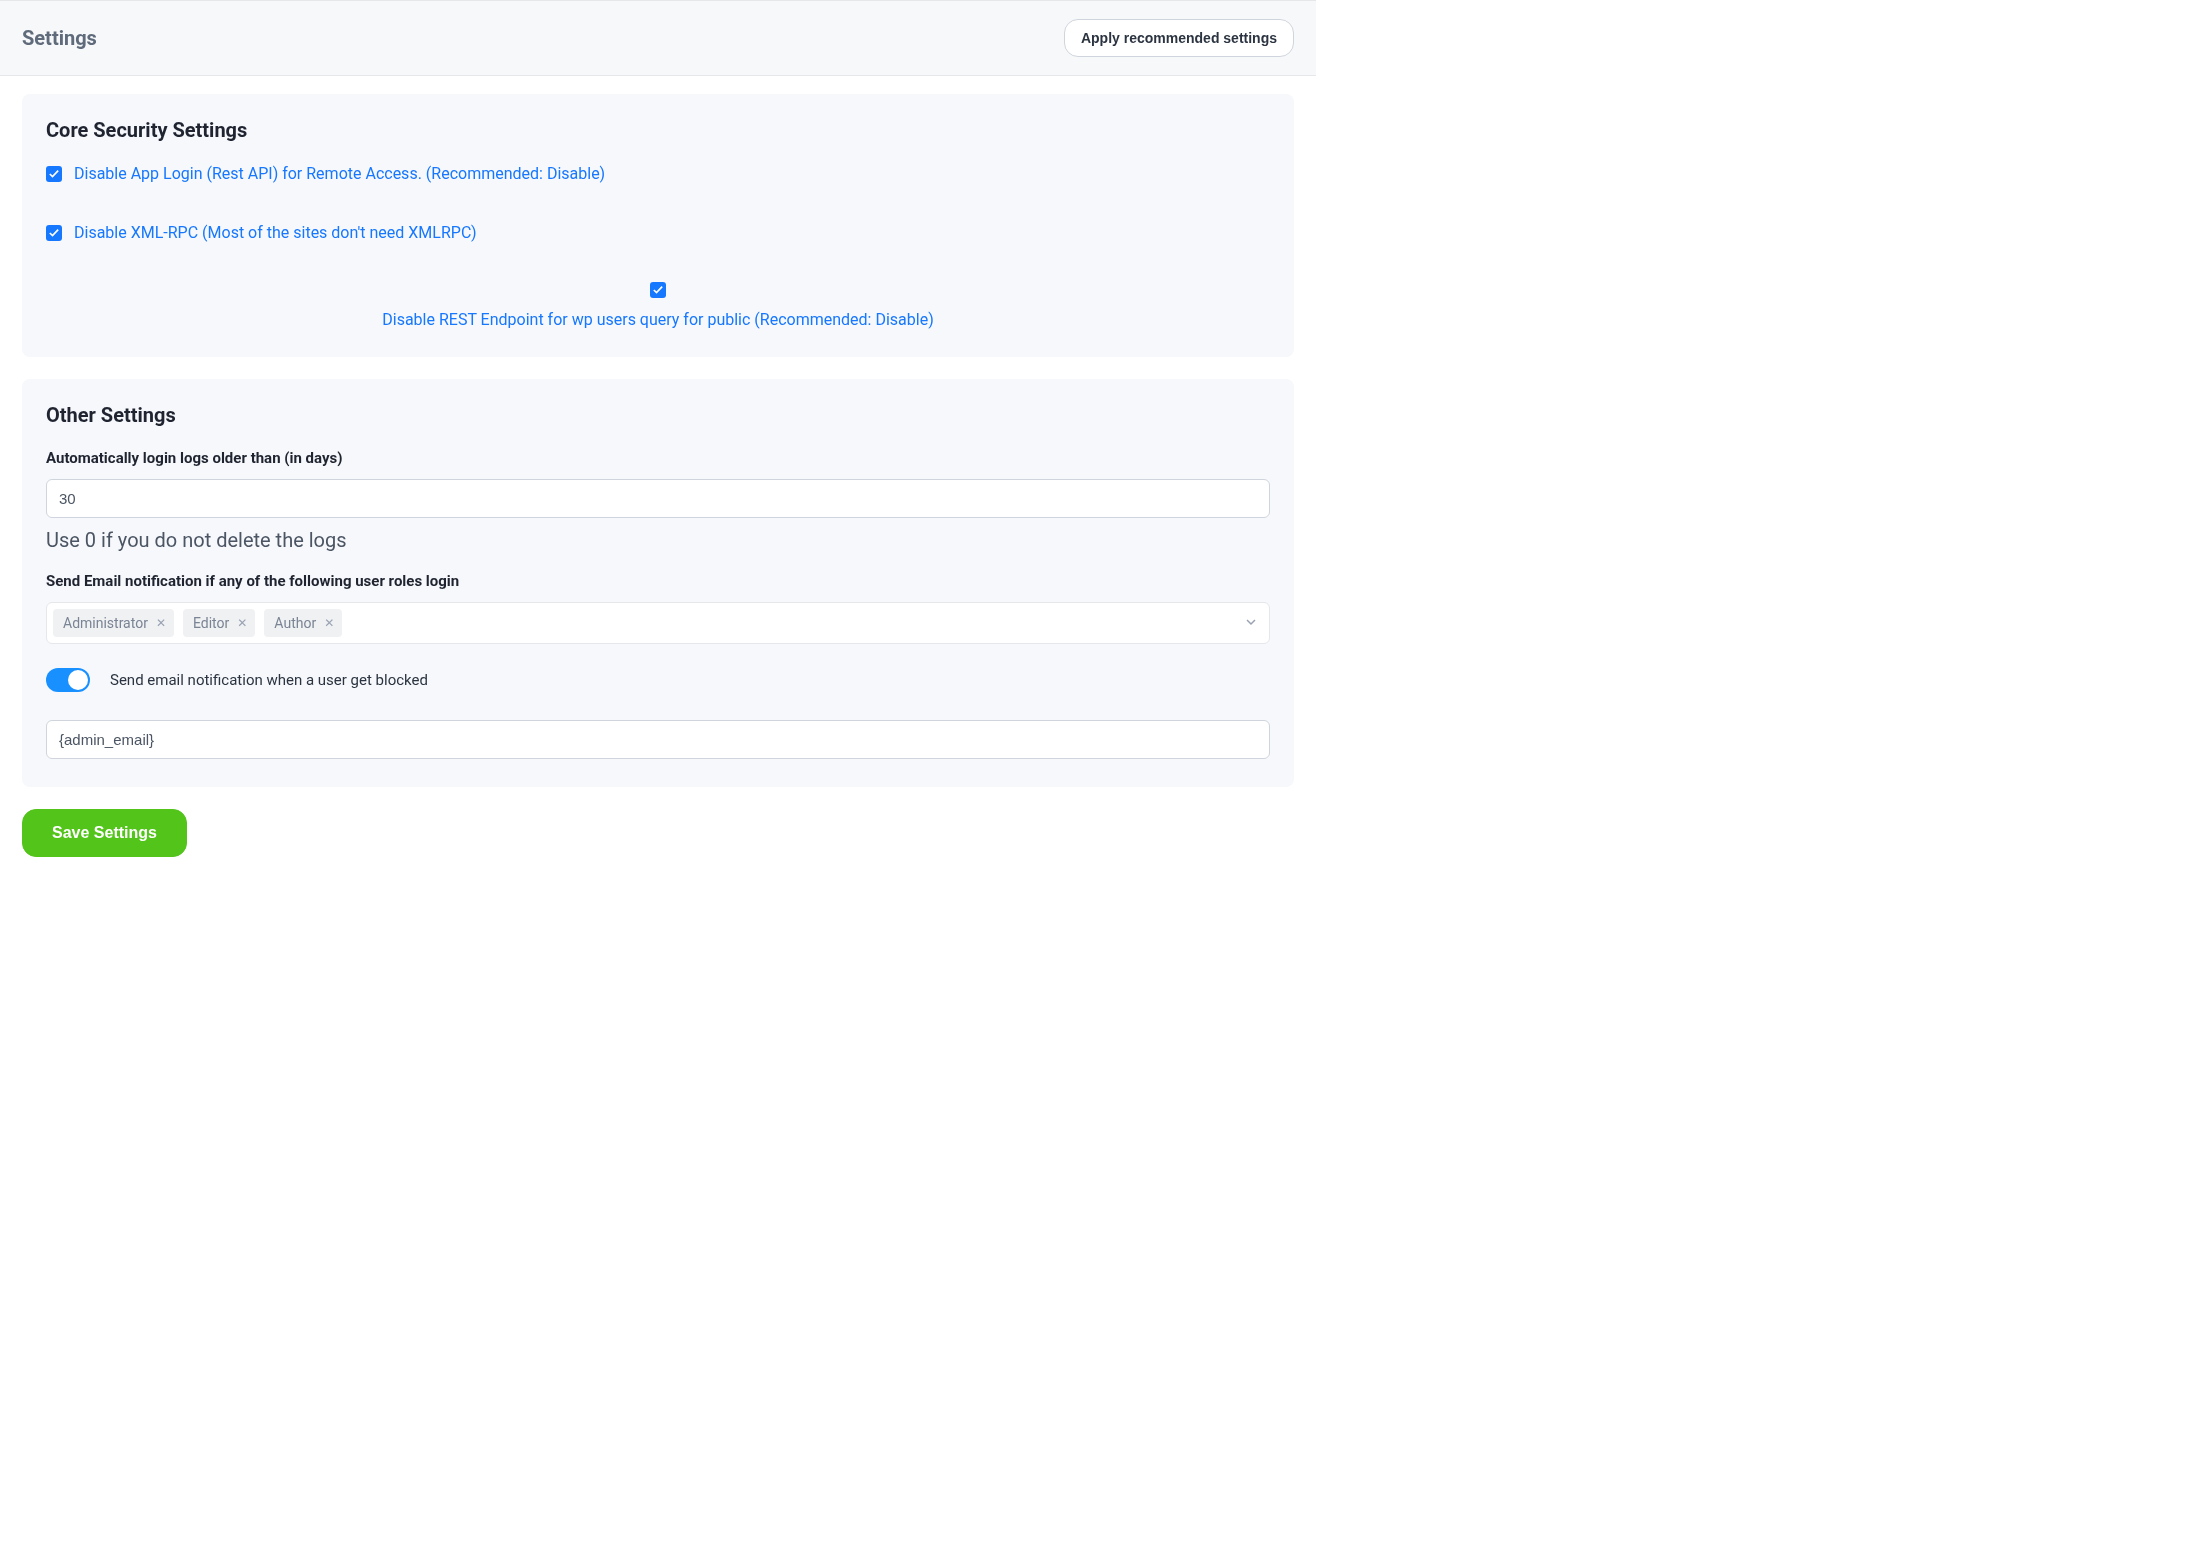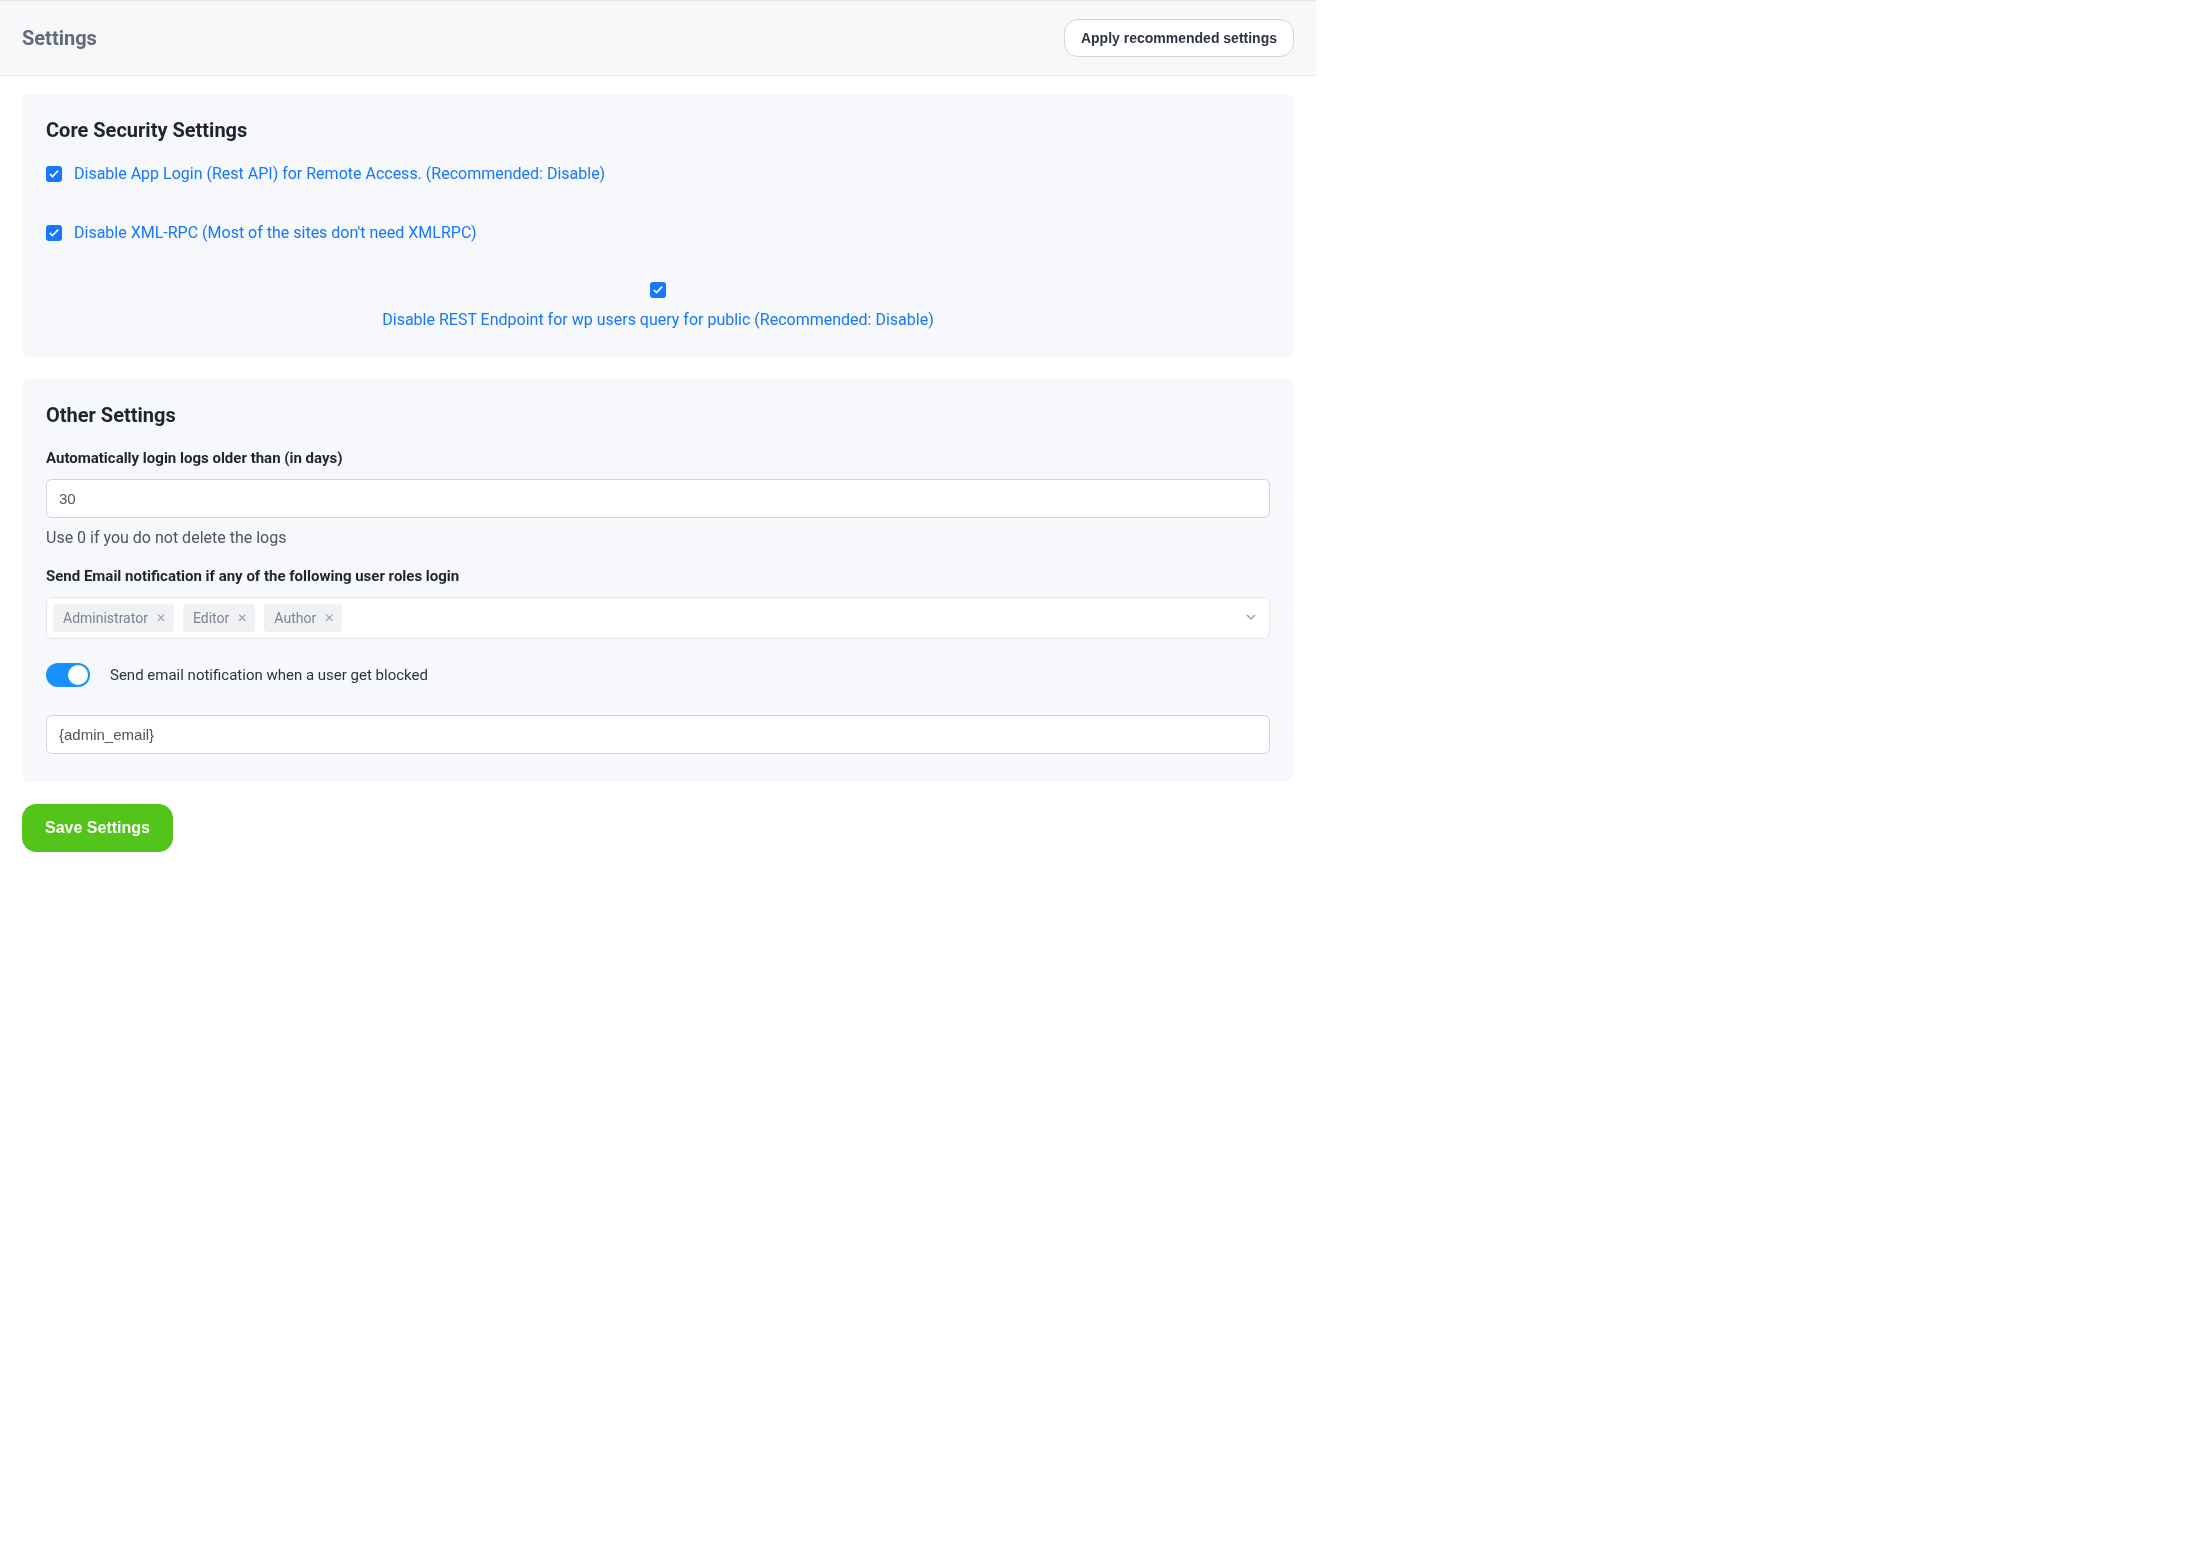--- a/index.html
+++ b/index.html
@@ -36,21 +36,21 @@
     font-weight: 600;
     font-size: 14px;
     padding: 10px 16px;
     border-radius: 14px;
     cursor: pointer;
   }
   .btn-green {
     background: #52c41a;
     border-color: #52c41a;
     color: #ffffff;
-    padding: 14px 22px;
+    padding: 14px 29px;
     font-size: 16px;
   }
   .content { padding: 18px 22px 30px 22px; }
   .card {
     background: #f6f8fb;
     border-radius: 8px;
     padding: 24px 24px 28px 24px;
     margin-bottom: 22px;
   }
   .card h2 {
@@ -94,21 +94,21 @@
     width: 100%;
     border: 1px solid #d0d5dd;
     border-radius: 6px;
     background: #ffffff;
     padding: 10px 12px;
     font-size: 15px;
     color: #4b5563;
     outline: none;
   }
   .help {
-    font-size: 16px;
+    font-size: 20px;
     color: #4b5563;
     margin-top: 10px;
   }
   .select-wrap {
     width: 100%;
     border: 1px solid #e5e7eb;
     border-radius: 6px;
     background: #ffffff;
     padding: 6px 36px 6px 6px;
     display: flex;

